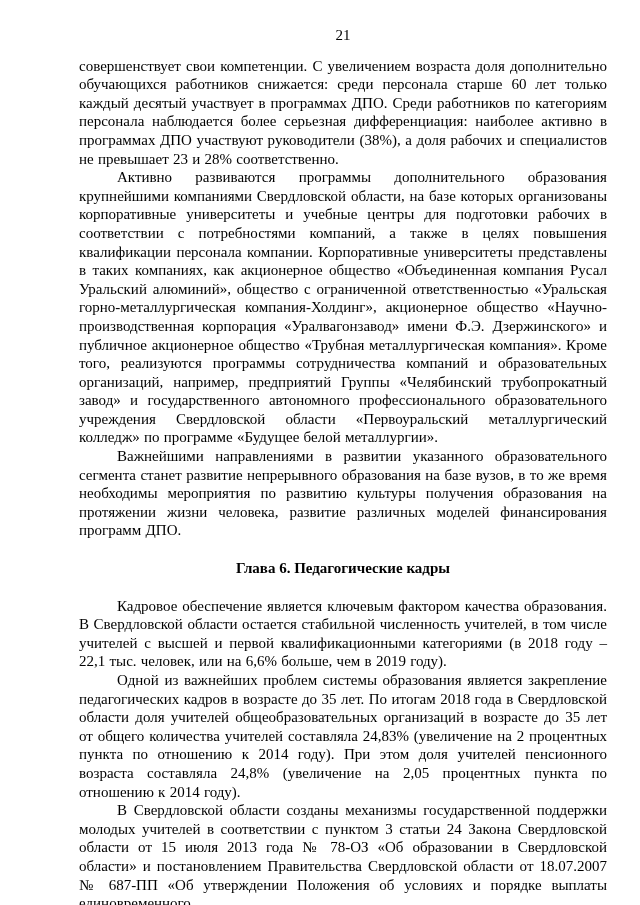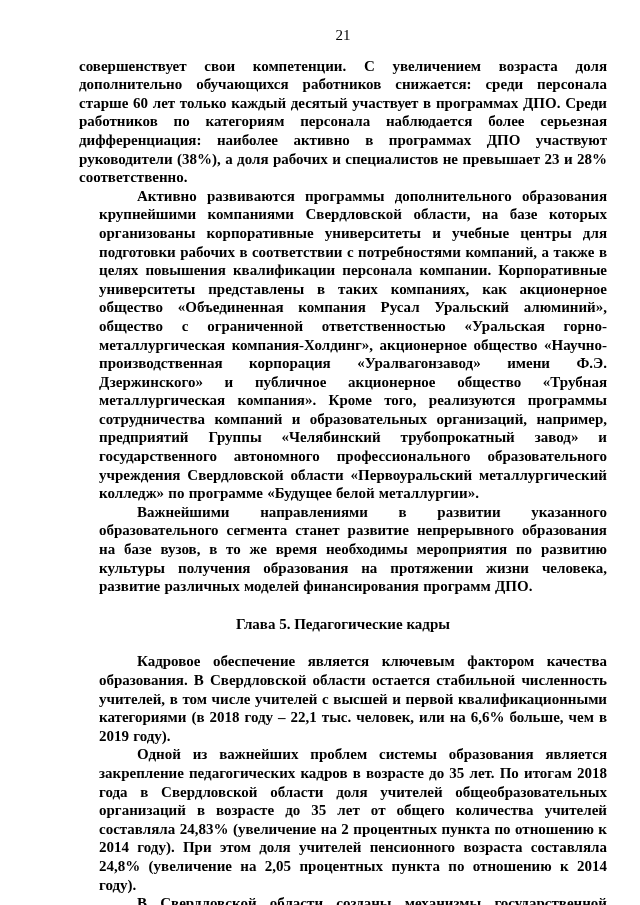--- a/index.html
+++ b/index.html
@@ -22,25 +22,23 @@
     overflow: hidden;
   }
   .page-number {
     text-align: center;
     margin: 0 0 12px 0;
   }
   .doc-page p {
     margin: 0;
     text-align: justify;
     word-spacing: 0.5px;
-    font-weight: bold;
   }
   .doc-page p.indent {
     text-indent: 38px;
-    margin-left: 20px;
   }
   .chapter-heading {
     font-weight: bold;
     font-size: 15px;
     text-align: center;
     margin: 19px 0 19px 0;
     line-height: 1.24;
   }
 </style>
 </head>
@@ -49,21 +47,21 @@
 <div class="doc-page">
 
   <div class="page-number">21</div>
 
   <p>совершенствует свои компетенции. С увеличением возраста доля дополнительно обучающихся работников снижается: среди персонала старше 60 лет только каждый десятый участвует в программах ДПО. Среди работников по категориям персонала наблюдается более серьезная дифференциация: наиболее активно в программах ДПО участвуют руководители (38%), а доля рабочих и специалистов не превышает 23 и 28% соответственно.</p>
 
   <p class="indent">Активно развиваются программы дополнительного образования крупнейшими компаниями Свердловской области, на базе которых организованы корпоративные университеты и учебные центры для подготовки рабочих в соответствии с потребностями компаний, а также в целях повышения квалификации персонала компании. Корпоративные университеты представлены в таких компаниях, как акционерное общество «Объединенная компания Русал Уральский алюминий», общество с ограниченной ответственностью «Уральская горно-металлургическая компания-Холдинг», акционерное общество «Научно-производственная корпорация «Уралвагонзавод» имени Ф.Э. Дзержинского» и публичное акционерное общество «Трубная металлургическая компания». Кроме того, реализуются программы сотрудничества компаний и образовательных организаций, например, предприятий Группы «Челябинский трубопрокатный завод» и государственного автономного профессионального образовательного учреждения Свердловской области «Первоуральский металлургический колледж» по программе «Будущее белой металлургии».</p>
 
   <p class="indent">Важнейшими направлениями в развитии указанного образовательного сегмента станет развитие непрерывного образования на базе вузов, в то же время необходимы мероприятия по развитию культуры получения образования на протяжении жизни человека, развитие различных моделей финансирования программ ДПО.</p>
 
-  <div class="chapter-heading">Глава 5. Педагогические кадры</div>
+  <div class="chapter-heading">Глава 6. Педагогические кадры</div>
 
   <p class="indent">Кадровое обеспечение является ключевым фактором качества образования. В Свердловской области остается стабильной численность учителей, в том числе учителей с высшей и первой квалификационными категориями (в 2018 году – 22,1 тыс. человек, или на 6,6% больше, чем в 2019 году).</p>
 
   <p class="indent">Одной из важнейших проблем системы образования является закрепление педагогических кадров в возрасте до 35 лет. По итогам 2018 года в Свердловской области доля учителей общеобразовательных организаций в возрасте до 35 лет от общего количества учителей составляла 24,83% (увеличение на 2 процентных пункта по отношению к 2014 году). При этом доля учителей пенсионного возраста составляла 24,8% (увеличение на 2,05 процентных пункта по отношению к 2014 году).</p>
 
   <p class="indent">В Свердловской области созданы механизмы государственной поддержки молодых учителей в соответствии с пунктом 3 статьи 24 Закона Свердловской области от 15 июля 2013 года № 78-ОЗ «Об образовании в Свердловской области» и постановлением Правительства Свердловской области от 18.07.2007 № 687-ПП «Об утверждении Положения об условиях и порядке выплаты единовременного</p>
 
 </div>
 
 </body></html>

